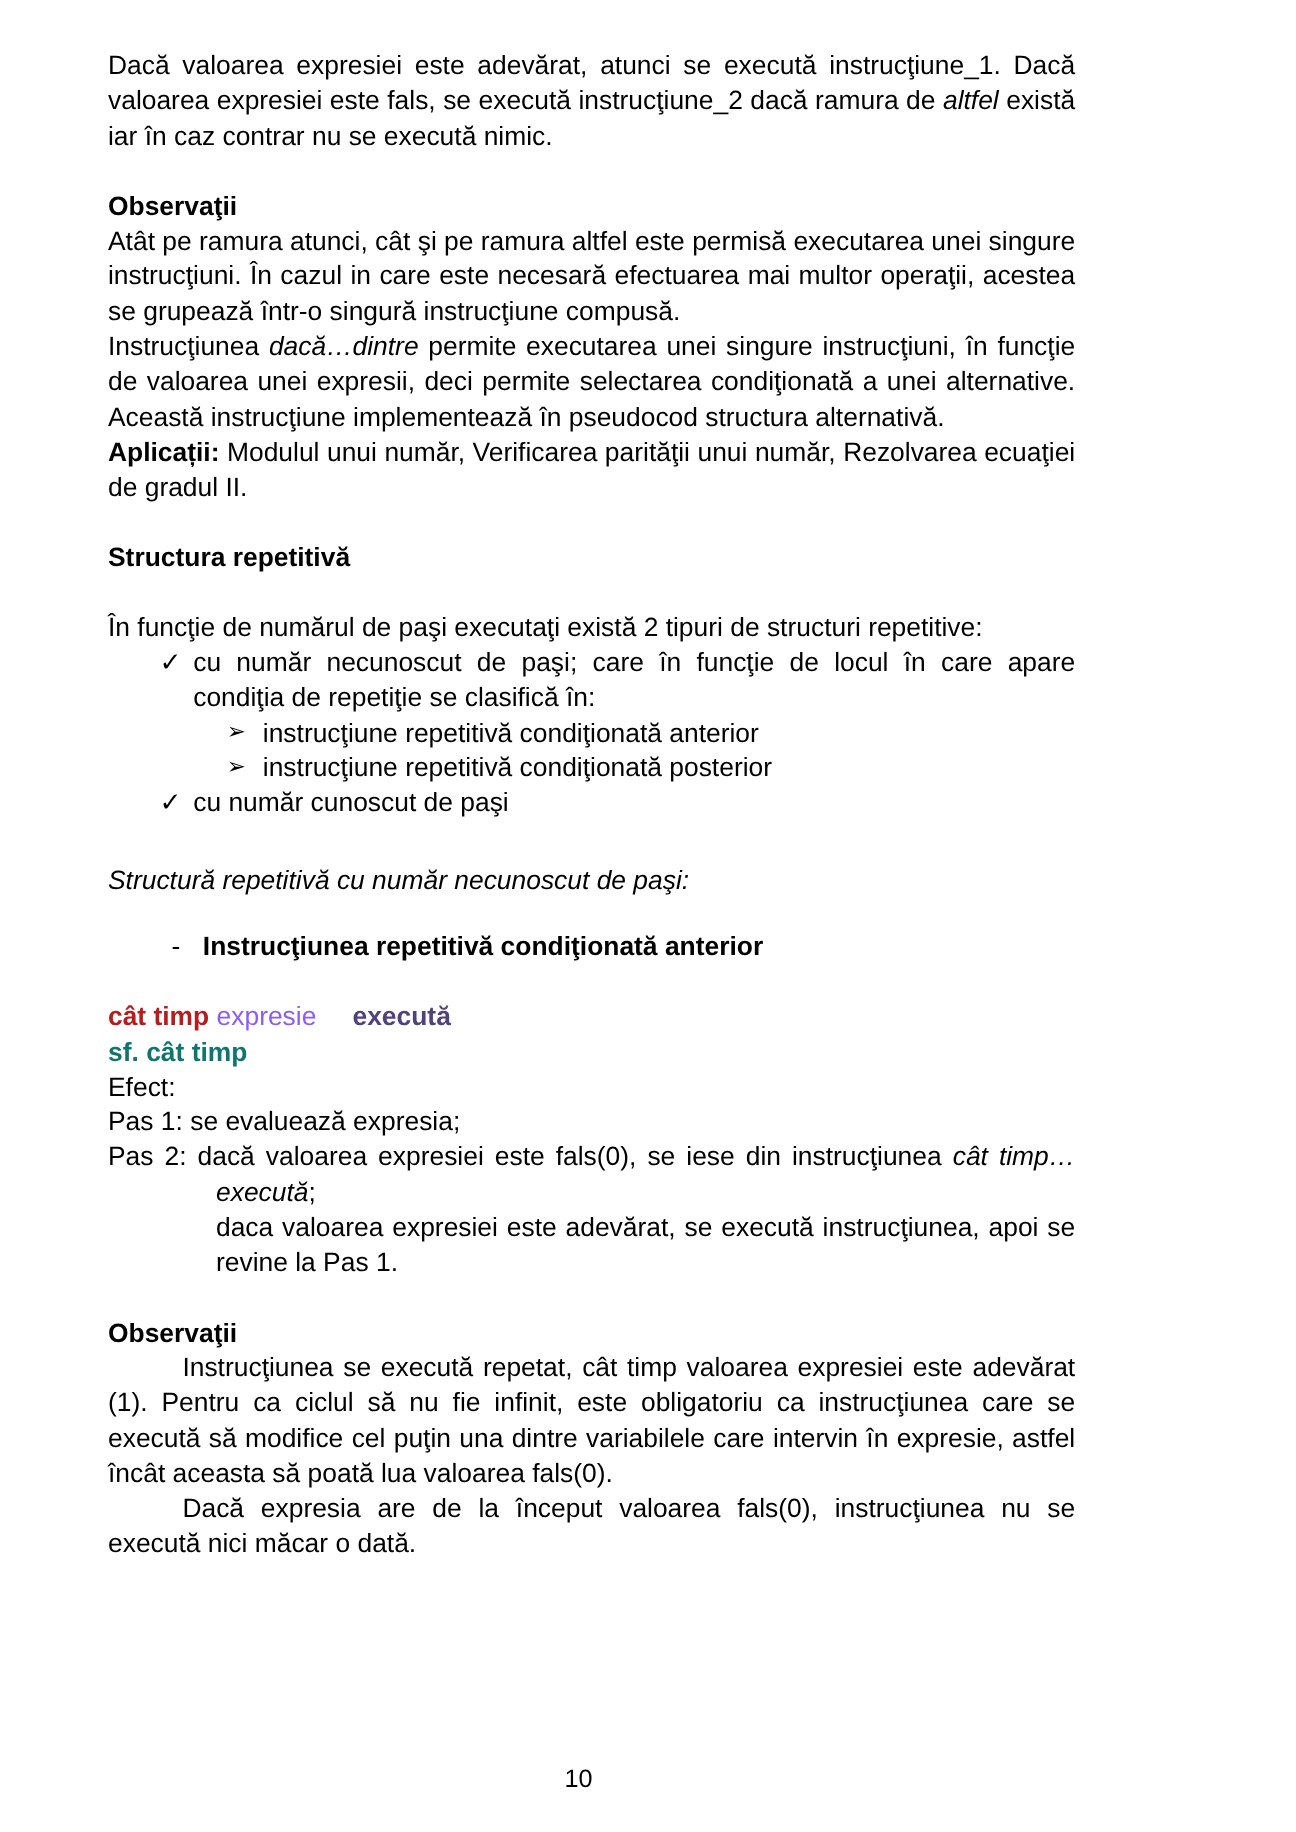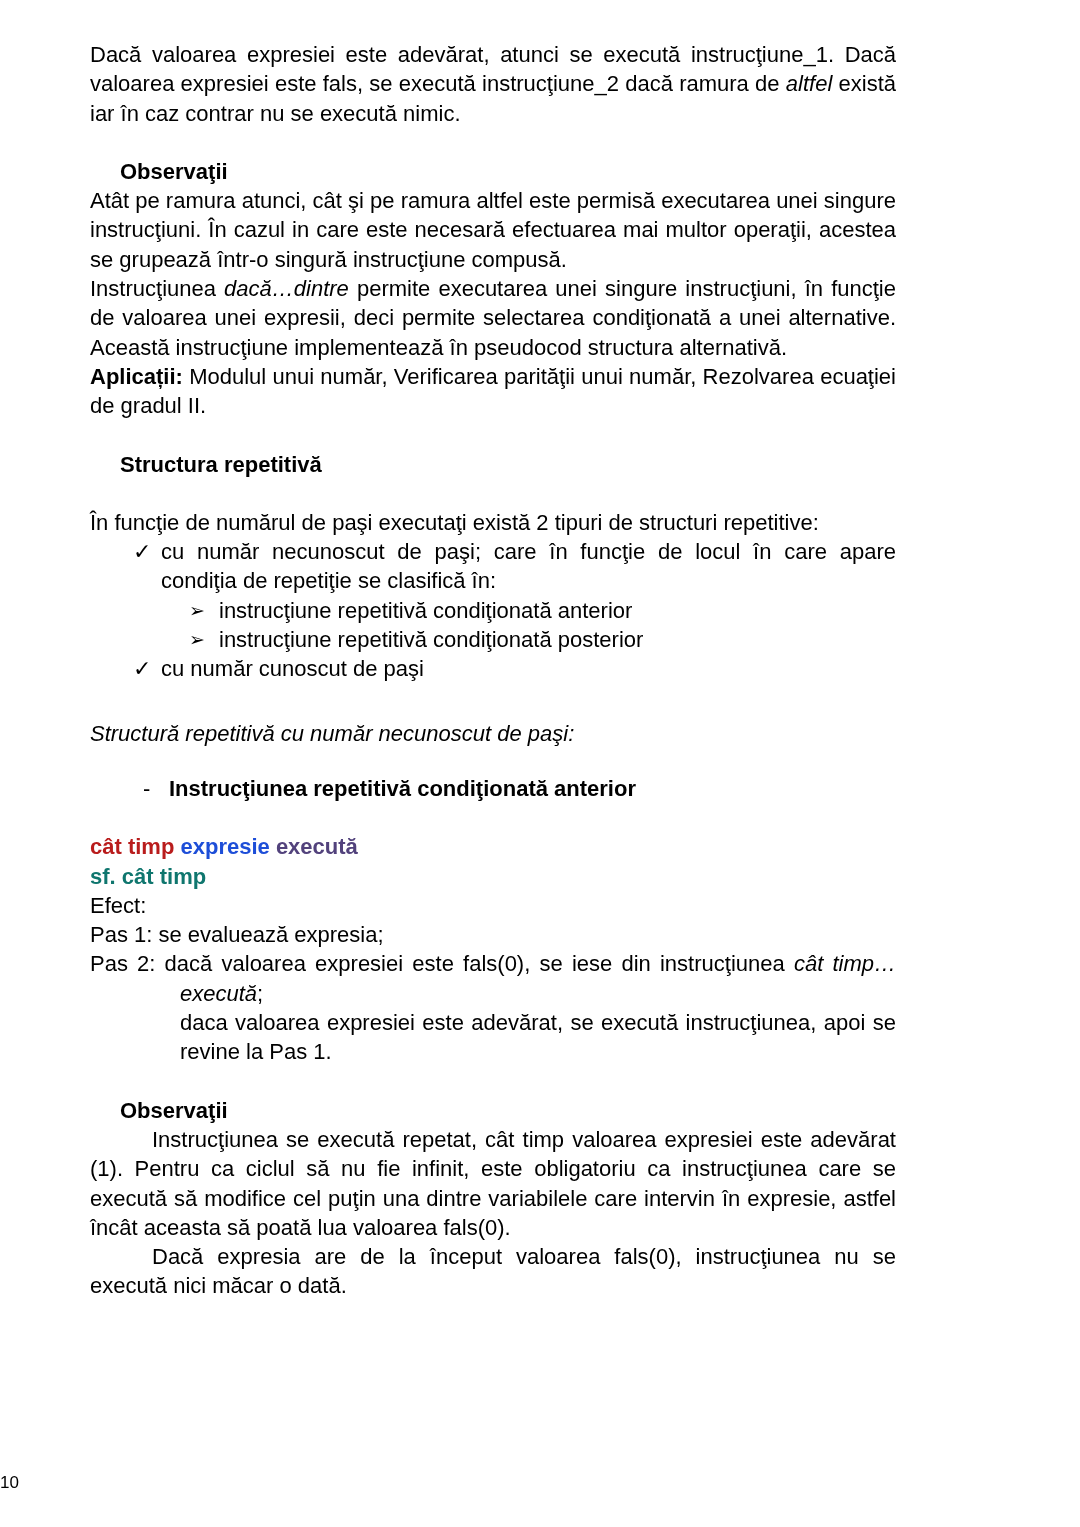--- a/index.html
+++ b/index.html
@@ -27,21 +27,20 @@
   p {
     margin: 0;
     text-align: justify;
   }
   .b { font-weight: bold; }
   .i { font-style: italic; }
   .heading {
     font-weight: bold;
     text-align: left;
     margin-top: 29px;
-    margin-left: 30px;
   }
   .mt1 { margin-top: 29px; }
   .subtitle {
     font-style: italic;
     text-align: left;
     margin-top: 35px;
   }
   
   .check-item {
     display: flex;
@@ -100,21 +99,22 @@
     margin-left: 90px;
   }
   .firstline-indent {
     text-indent: 62px;
   }
   .page-number {
     position: absolute;
     left: 0;
     right: 0;
     top: 1468px;
-    font-size: 17px;
+    text-align: center;
+    font-size: 21px;
   }
 </style>
 </head>
 <body>
 
 <div class="page">
 
   <p><span>Dacă valoarea expresiei este adevărat, atunci se execută instrucţiune_1. Dacă valoarea expresiei este fals, se execută instrucţiune_2 dacă ramura de </span><span class="i">altfel</span><span> există iar în caz contrar nu se execută nimic.</span></p>
 
   <p class="heading">Observaţii</p>
@@ -150,21 +150,21 @@
   </div>
 
   <p class="subtitle">Structură repetitivă cu număr necunoscut de paşi:</p>
 
   <div class="dash-item">
     <span class="glyph">-</span>
     <span class="txt">Instrucţiunea repetitivă condiţionată anterior</span>
   </div>
 
   <div class="code" style="color: rgb(82, 66, 124);">
-    <p style="color: rgb(82, 66, 124);"><span class="b" style="color: #b91c1c; text-align: right;">cât timp</span><span style="color: #1d4ed8; font-weight: bold;"> expresie </span><span class="b" style="color: rgb(82, 66, 124);">execută</span></p>
+    <p style="color: rgb(82, 66, 124);"><span class="b" style="color: #b91c1c; text-align: right;">cât timp</span><span style="color: #8b5cf6;"> expresie </span><span class="b" style="color: rgb(82, 66, 124); margin-left: 24px;">execută</span></p>
     <p class="b" style="color: #0f766e;">sf. cât timp</p>
   </div>
 
   <p>Efect:</p>
   <p>Pas 1: se evaluează expresia;</p>
   <p class="hang"><span>Pas 2: dacă valoarea expresiei este fals(0), se iese din instrucţiunea </span><span class="i">cât timp…execută</span><span>;</span></p>
   <p class="cont">daca valoarea expresiei este adevărat, se execută instrucţiunea, apoi se revine la Pas 1.</p>
 
   <p class="heading">Observaţii</p>
 

